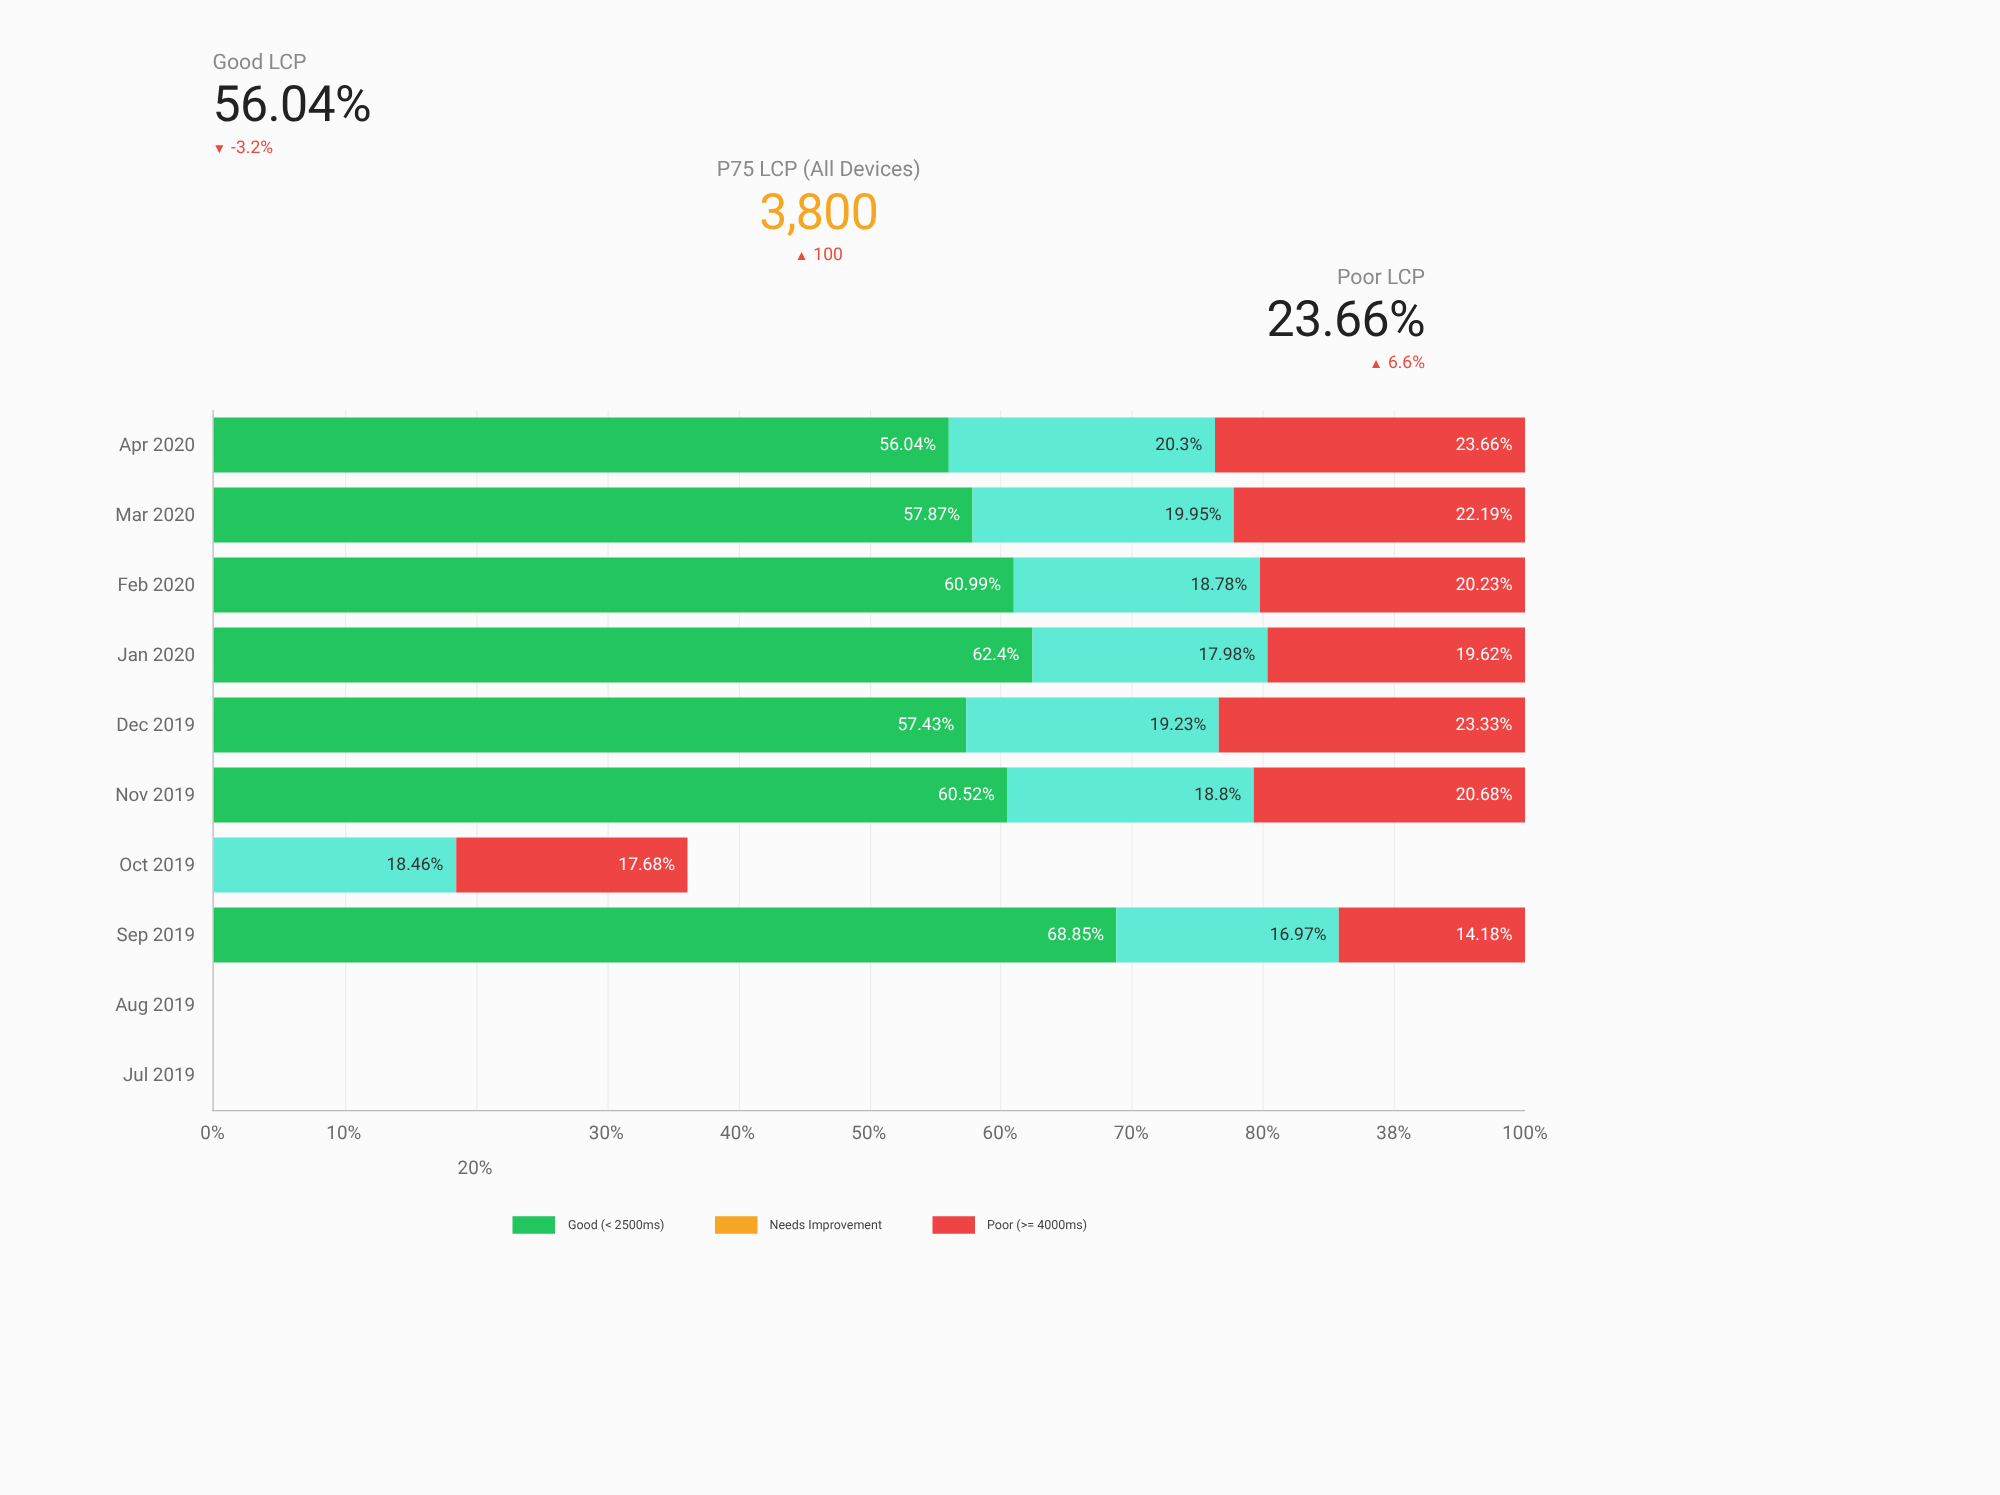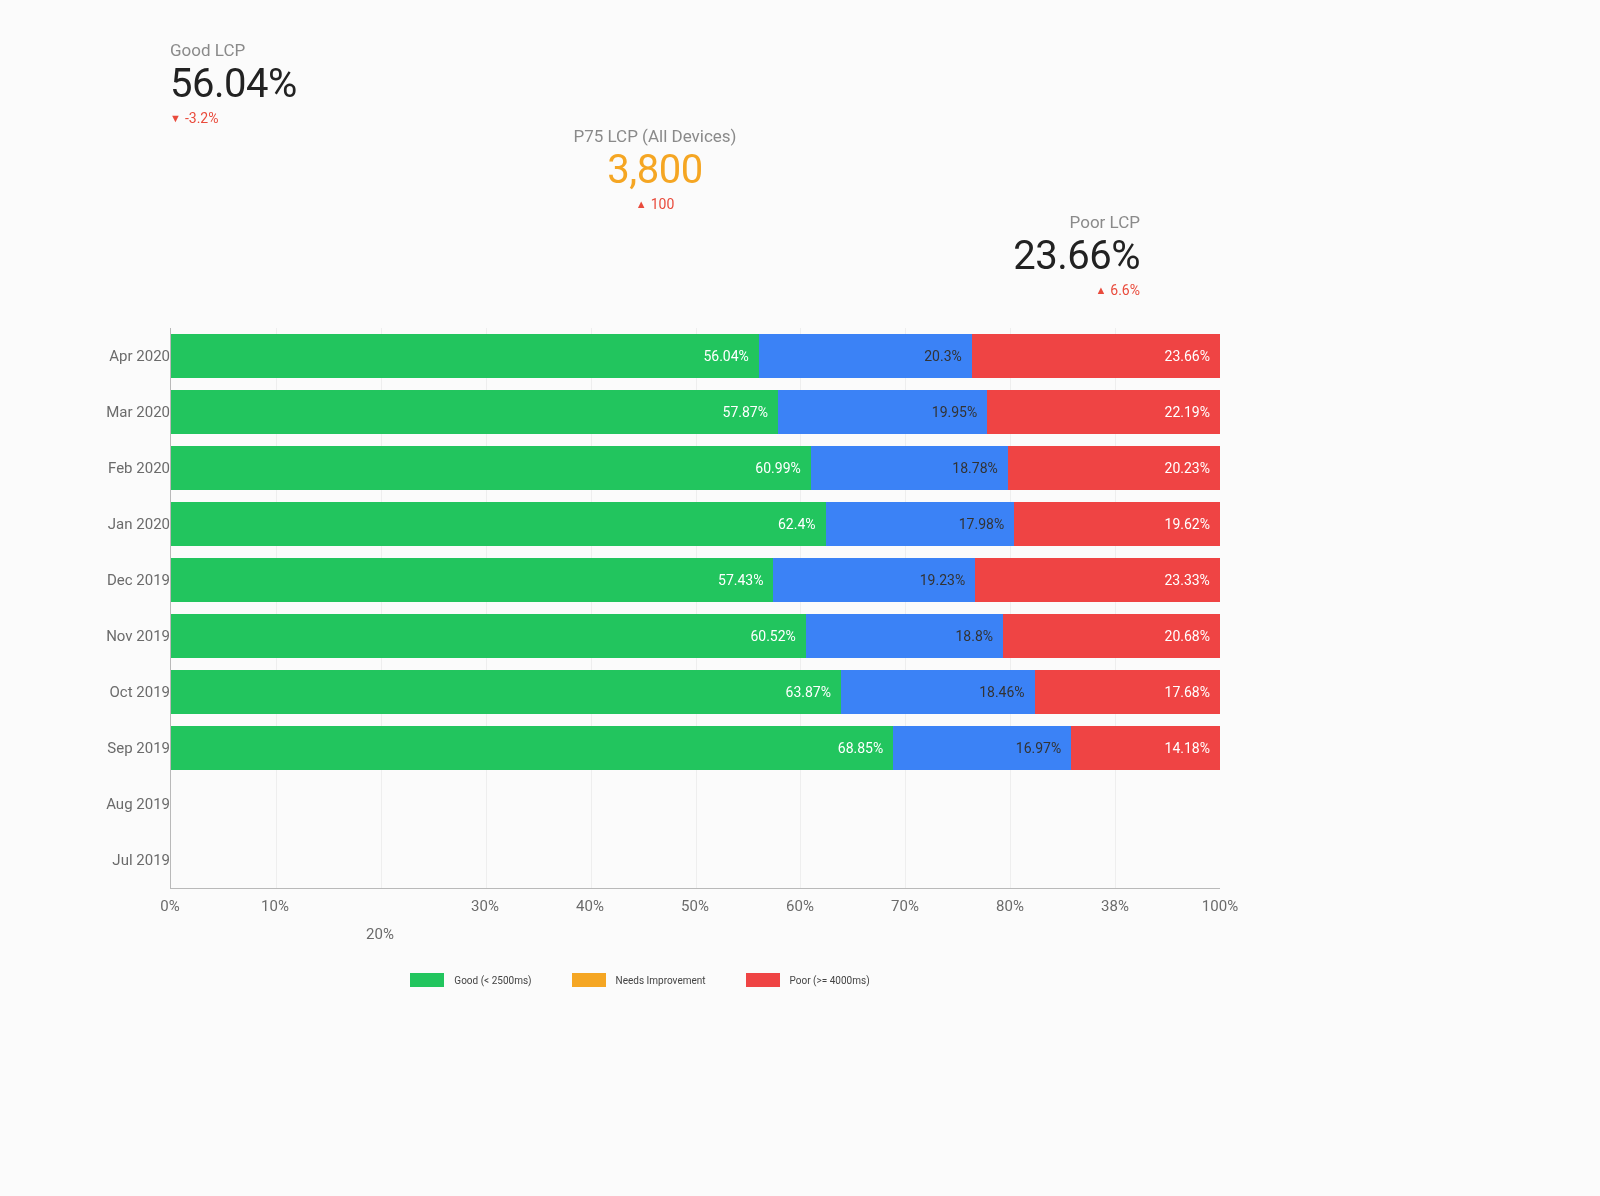--- a/index.html
+++ b/index.html
@@ -32,20 +32,21 @@
     width: 110px;
     flex: 0 0 110px;
     display: flex;
     flex-direction: column;
   }
   .y-label {
     height: 56px;
     display: flex;
     align-items: center;
     justify-content: flex-end;
+    padding-right: 14px;
     font-size: 15px;
     color: #6b6b6b;
   }
   .plot {
     flex: 1;
     position: relative;
     border-left: 1px solid #b9b9b9;
     border-bottom: 1px solid #b9b9b9;
   }
   .grid {
@@ -69,21 +70,21 @@
   }
   .seg {
     display: flex;
     align-items: center;
     justify-content: flex-end;
     padding-right: 10px;
     font-size: 14px;
     white-space: nowrap;
   }
   .seg.good  { background: #22c55e; color: #fff; }
-  .seg.ni    { background: #3b82f6; color: #333; }
+  .seg.ni    { background: #5eead4; color: #333; }
   .seg.poor  { background: #ef4444; color: #fff; }
 
   .x-axis {
     display: flex;
     margin-left: 110px;
     position: relative;
     height: 28px;
     margin-top: 6px;
   }
   .x-tick {
@@ -201,21 +202,20 @@
         </div>
         <div class="row">
           <div class="bar">
             <div class="seg good" style="width: 60.52%;">60.52%</div>
             <div class="seg ni" style="width: 18.8%;">18.8%</div>
             <div class="seg poor" style="width: 20.68%;">20.68%</div>
           </div>
         </div>
         <div class="row">
           <div class="bar">
-            <div class="seg good" style="width: 63.87%;">63.87%</div>
             <div class="seg ni" style="width: 18.46%;">18.46%</div>
             <div class="seg poor" style="width: 17.68%;">17.68%</div>
           </div>
         </div>
         <div class="row">
           <div class="bar">
             <div class="seg good" style="width: 68.85%;">68.85%</div>
             <div class="seg ni" style="width: 16.97%;">16.97%</div>
             <div class="seg poor" style="width: 14.18%; padding-left: 16px;">14.18%</div>
           </div>

